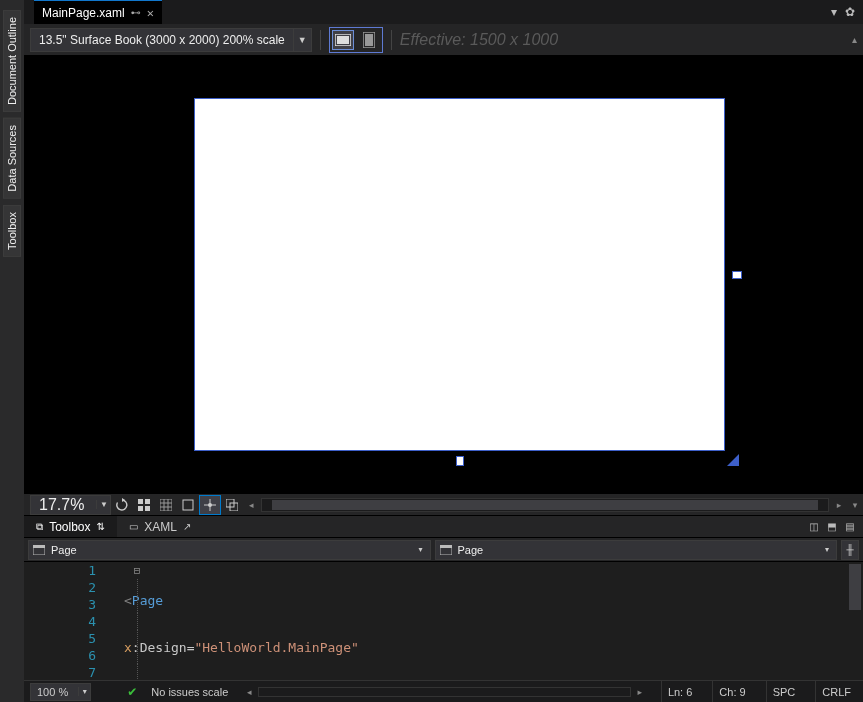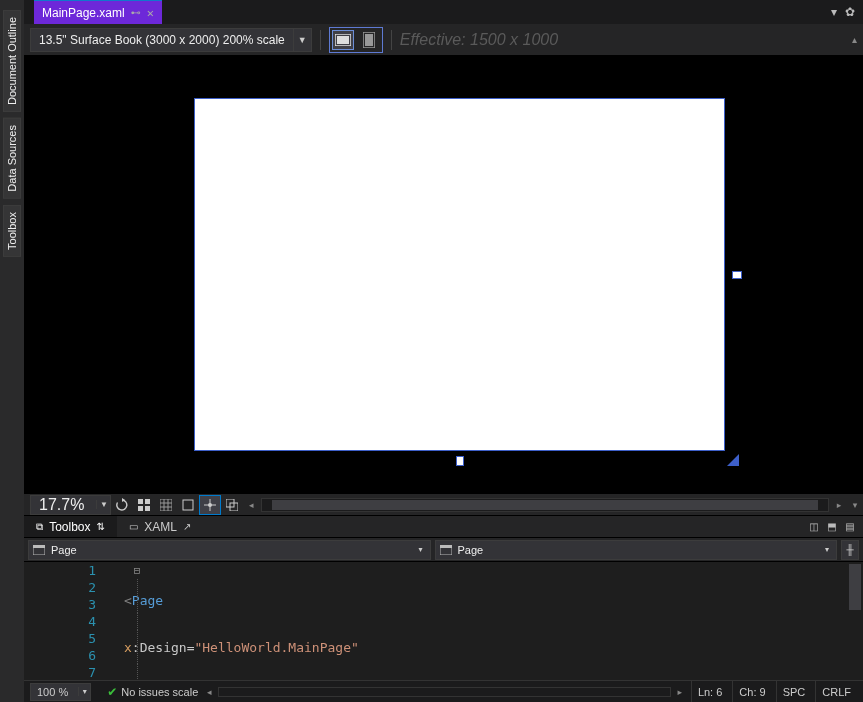--- a/index.html
+++ b/index.html
@@ -2,21 +2,21 @@
 <html><head>
 <meta charset="utf-8">
 <style>
   * { box-sizing: border-box; margin: 0; padding: 0; }
   html, body { width: 863px; height: 702px; font-family: "Segoe UI", sans-serif; font-size: 12px; background:#1b1b1c; color:#ccc; overflow:hidden;}
   .root { display:flex; width:100%; height:100%; }
   .leftrail { width:24px; background:#2a2a2b; display:flex; flex-direction:column; align-items:center; gap:6px; padding-top:10px;}
   .leftrail .tab { writing-mode: vertical-rl; transform: rotate(180deg); padding:6px 2px; font-size:11px; color:#f0f0f0; cursor:pointer; background:#353536; border:1px solid #3c3c3c;}
   .main { flex:1; display:flex; flex-direction:column; background:#1b1b1c;}
   .filetabs { height:24px; display:flex; align-items:stretch; background:#1b1b1c; padding-left:10px; gap:0; position:relative;}
-  .filetabs .tab { background:#6d28d9; color:#fff; display:flex; align-items:center; padding:0 8px; gap:6px; font-size:12px; border-top:1px solid #1177cc;}
+  .filetabs .tab { background:#000000; color:#fff; display:flex; align-items:center; padding:0 8px; gap:6px; font-size:12px; border-top:1px solid #1177cc;}
   .filetabs .pin { color:#aaa; font-size:10px;}
   .filetabs .close { font-family:monospace; color:#aaa; cursor:pointer;}
   .filetabs .right { margin-left:auto; display:flex; align-items:center; gap:8px; padding-right:8px;}
   .filetabs .right span { color:#bbb; cursor:pointer;}
   .toolbar { height:32px; background:#252526; display:flex; align-items:center; padding:0 6px; gap:8px; border-bottom:1px solid #000;}
   .toolbar .sep { width:1px; height:20px; background:#444;}
   .devicedrop { display:flex; border:1px solid #3c3c3c; background:#333337; height:24px; align-items:center;}
   .devicedrop .txt { padding:0 8px; font-size:12px; color:#eee; min-width:230px;}
   .devicedrop .chev { width:18px; text-align:center; border-left:1px solid #3c3c3c; color:#ccc; font-size:9px; height:100%; display:flex; align-items:center; justify-content:center;}
   .orientgroup { display:flex; gap:4px; padding:2px; border:1px solid #5e7ad3;}
@@ -62,21 +62,21 @@
   .foldcol div { height:17px; line-height:17px; text-align:center; color:#888; font-size:11px;}
   .foldcol .line { border-left:1px dotted #555; margin-left:7px; height:17px;}
   .tk-tag            { color:#569cd6; }
   .tk-attr-x         { color:#c8c8c8; }
   .tk-prefix         { color:#d69d60; }
   .tk-eq             { color:#c8c8c8; }
   .tk-str            { color:#ce9178; }
   .tk-lt             { color:#808080; }
   .editor .vscroll   { position:absolute; right:0; top:0; bottom:0; width:16px; background:#1e1e1e;}
   .editor .vscroll .thumb { position:absolute; top:2px; left:2px; right:2px; height:46px; background:#3e3e42;}
-  .statusbar { height:22px; background:#1b1b1c; border-top:1px solid #333; display:flex; align-items:center; padding:0 6px; gap:4px; font-size:11px; color:#ccc;}
+  .statusbar { height:22px; background:#1b1b1c; border-top:1px solid #333; display:flex; align-items:center; padding:0 6px; gap:14px; font-size:11px; color:#ccc;}
   .statusbar .zoom2 { display:flex; align-items:center; border:1px solid #3c3c3c; background:#333337; height:18px;}
   .statusbar .zoom2 .txt { padding:0 10px 0 6px;}
   .statusbar .zoom2 .chev { width:12px; text-align:center; border-left:1px solid #3c3c3c; font-size:8px;}
   .statusbar .nohover { background:#1b1b1c; padding:0 4px;}
   .statusbar .ok { color:#3bbf3b; font-size:12px;}
   .statusbar .hscroll2 { flex:1; height:12px; background:#1b1b1c; display:flex; align-items:center;}
   .statusbar .hscroll2 .arrow{ color:#888; width:14px; text-align:center; font-size:9px;}
   .statusbar .hscroll2 .track { flex:1; height:10px; background:#1b1b1c; margin:0 2px; border:1px solid #333; position:relative;}
   .statusbar .cell { padding:0 6px; border-left:1px solid #333; height:100%; display:flex; align-items:center;}
   svg { display:block;}

